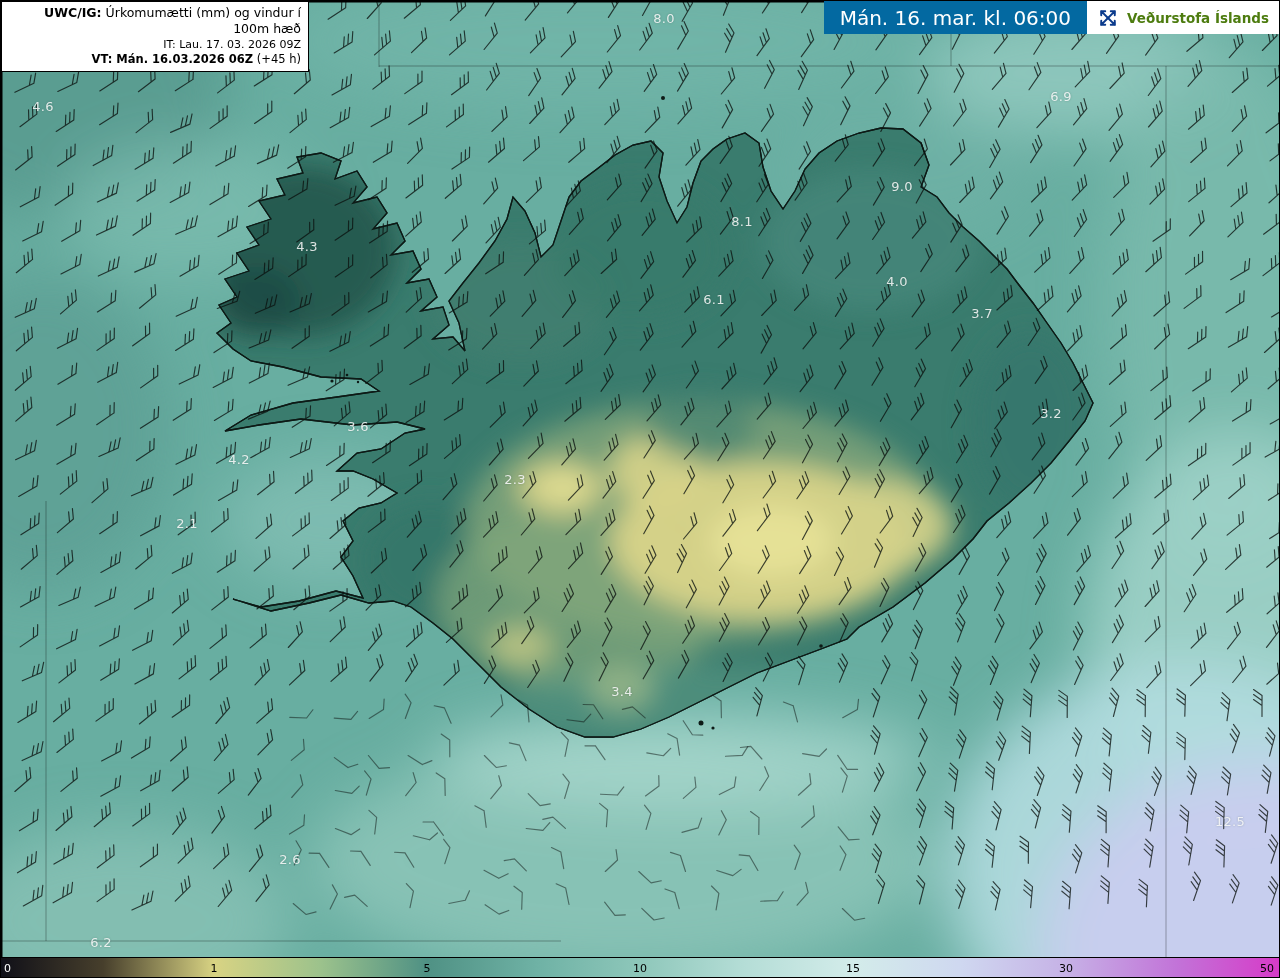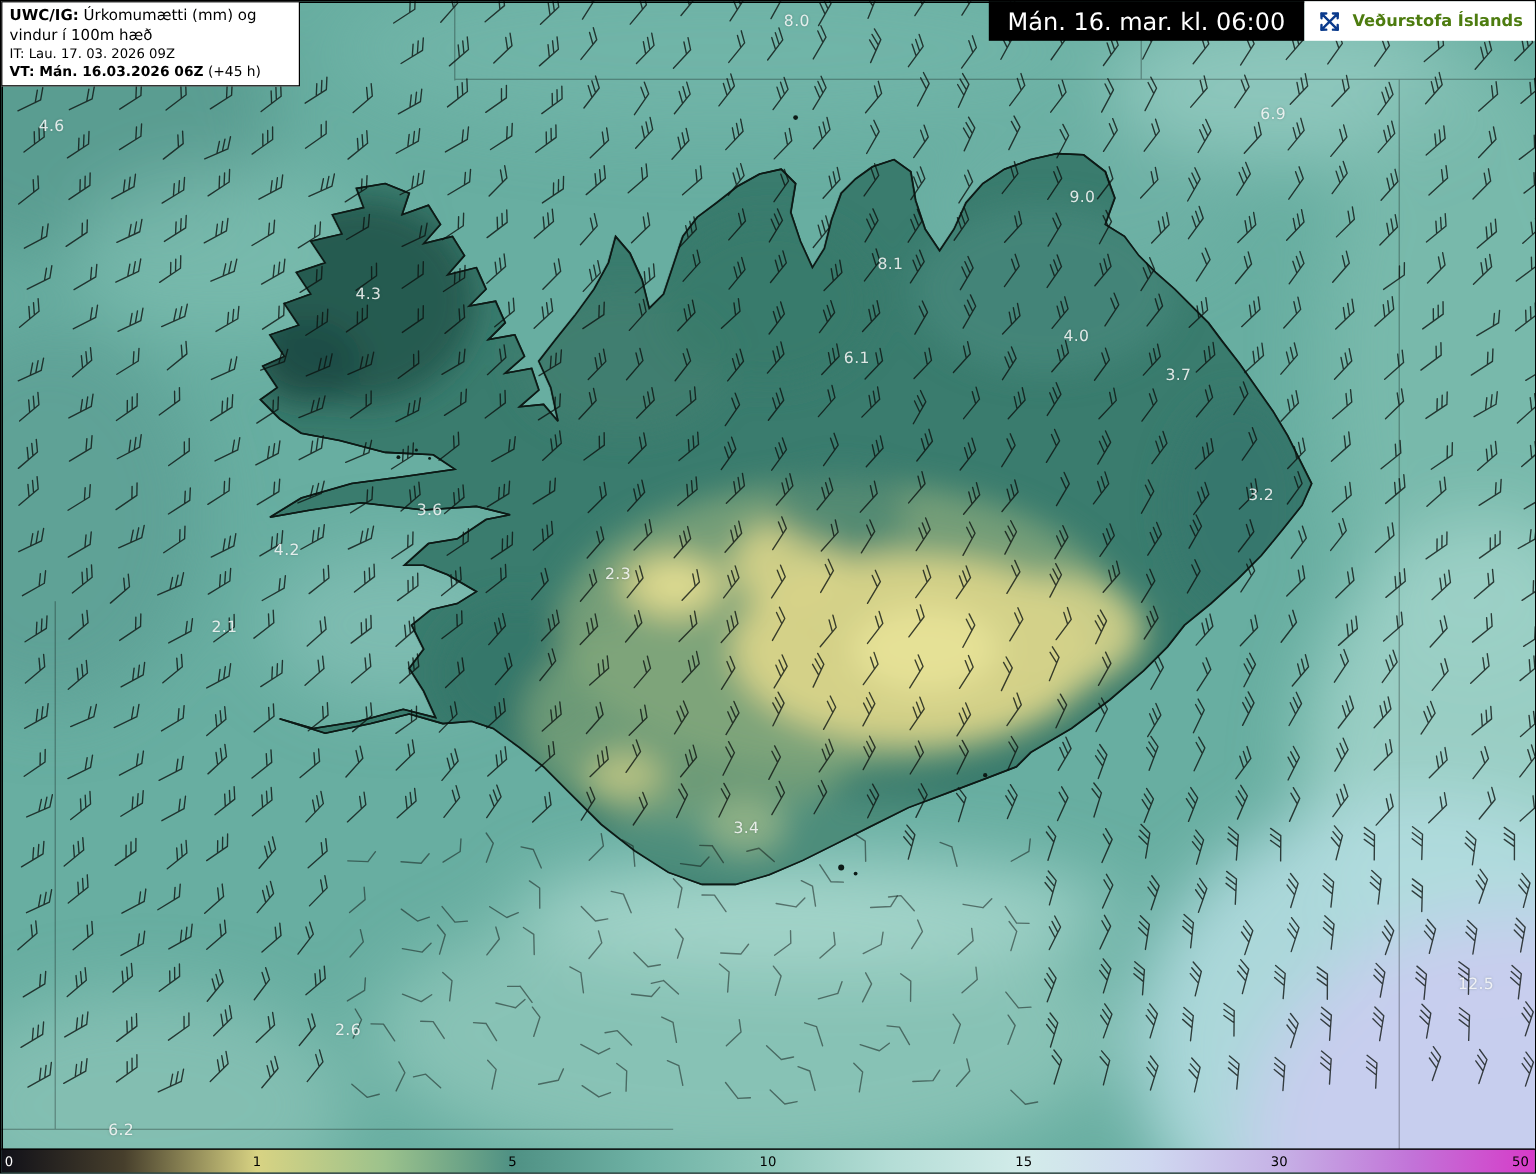--- a/index.html
+++ b/index.html
@@ -16,33 +16,33 @@
   
   #value-labels { position:absolute; inset:0; pointer-events:none; }
   .vlabel {
     position:absolute; transform:translate(-50%,-50%);
     font-size:13px; color:rgba(252,252,252,.85); letter-spacing:.3px;
     text-shadow:0 0 2px rgba(40,70,60,.35); white-space:nowrap;text-align:right;
   }
 
   
   .info-box {
-    position:absolute; top:0; left:0; width:249px;
+    position:absolute; top:0; left:0; width:308px;
     background:#fff; border:1px solid #000;
-    padding:3px 7px 4px 6px; color:#000; line-height:1.3;
+    padding:3px 7px 4px 6px; color:#000; line-height:1.3;text-align:right;
   }
   .info-box .l1 { font-size:12.5px; }
   .info-box .l2 { font-size:11px; }
   .info-box .l3 { font-size:11.5px; }
   .info-box b { font-weight:bold; }
 
   
   .banner { position:absolute; top:0; right:0; height:33px; display:flex; align-items:stretch; }
   .banner-date {
-    background:#000000; color:#fff; font-size:20px;
+    background:#0369a1; color:#fff; font-size:20px;
     display:flex; align-items:center; padding:0 16px 0 16px; white-space:nowrap;
   }
   .logo { background:#fff; display:flex; align-items:center; gap:6px; padding:0 10px 0 8px; }
   .logo-text { color:#4d7c0f; font-size:13.5px; font-weight:bold; white-space:nowrap; }
 
   
   .colorbar {
     position:absolute; left:0; bottom:0; width:100%; height:20px;
     border-top:1px solid #000;
   }
@@ -930,21 +930,21 @@
       </g>
 
     <rect x="0.75" y="0.75" width="1278.5" height="956.5" fill="none" stroke="#000" stroke-width="1.5"></rect>
   </svg>
 
   <div id="value-labels">
       <div class="vlabel" style="left: 42px; top: 105px; color: rgba(252, 252, 252, 0.85);">4.6</div>
       <div class="vlabel" style="left: 663px; top: 17px; color: rgba(252, 252, 252, 0.85);">8.0</div>
       <div class="vlabel" style="left: 1060px; top: 95px; color: rgba(252, 252, 252, 0.85);">6.9</div>
       <div class="vlabel" style="left: 306px; top: 245px; color: rgba(252, 252, 252, 0.85);">4.3</div>
-      <div class="vlabel" style="left: 901px; top: 164px; color: rgba(252, 252, 252, 0.85);">9.0</div>
+      <div class="vlabel" style="left: 901px; top: 185px; color: rgba(252, 252, 252, 0.85);">9.0</div>
       <div class="vlabel" style="left: 741px; top: 220px; color: rgba(252, 252, 252, 0.85);">8.1</div>
       <div class="vlabel" style="left: 713px; top: 298px; color: rgba(252, 252, 252, 0.85);">6.1</div>
       <div class="vlabel" style="left: 896px; top: 280px; color: rgba(252, 252, 252, 0.85);">4.0</div>
       <div class="vlabel" style="left: 981px; top: 312px; color: rgba(252, 252, 252, 0.85);">3.7</div>
       <div class="vlabel" style="left: 1050px; top: 412px; color: rgba(252, 252, 252, 0.85);">3.2</div>
       <div class="vlabel" style="left: 313px; top: 425px; color: rgba(252, 252, 252, 0.85); margin-left: 44px;">3.6</div>
       <div class="vlabel" style="left: 238px; top: 458px; color: rgba(252, 252, 252, 0.85);">4.2</div>
       <div class="vlabel" style="left: 514px; top: 478px; color: rgba(252, 252, 252, 0.85);">2.3</div>
       <div class="vlabel" style="left: 186px; top: 522px; color: rgba(252, 252, 252, 0.85);">2.1</div>
       <div class="vlabel" style="left: 621px; top: 690px; color: rgba(252, 252, 252, 0.85);">3.4</div>

